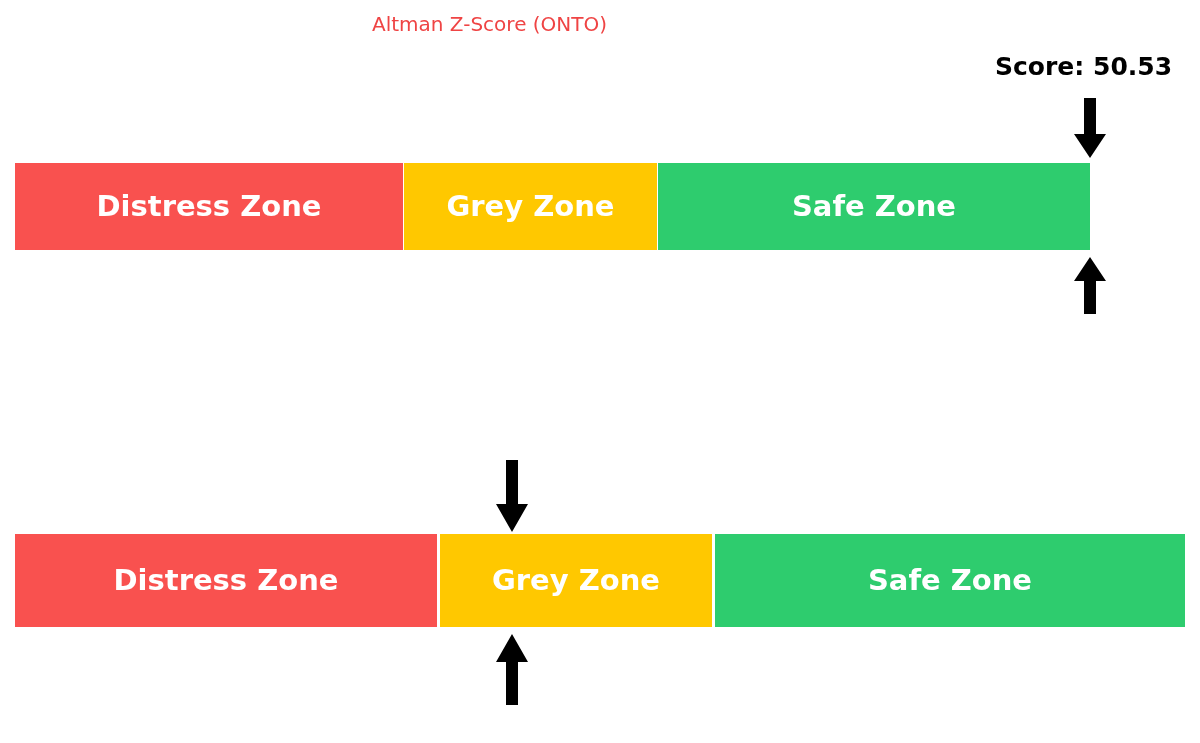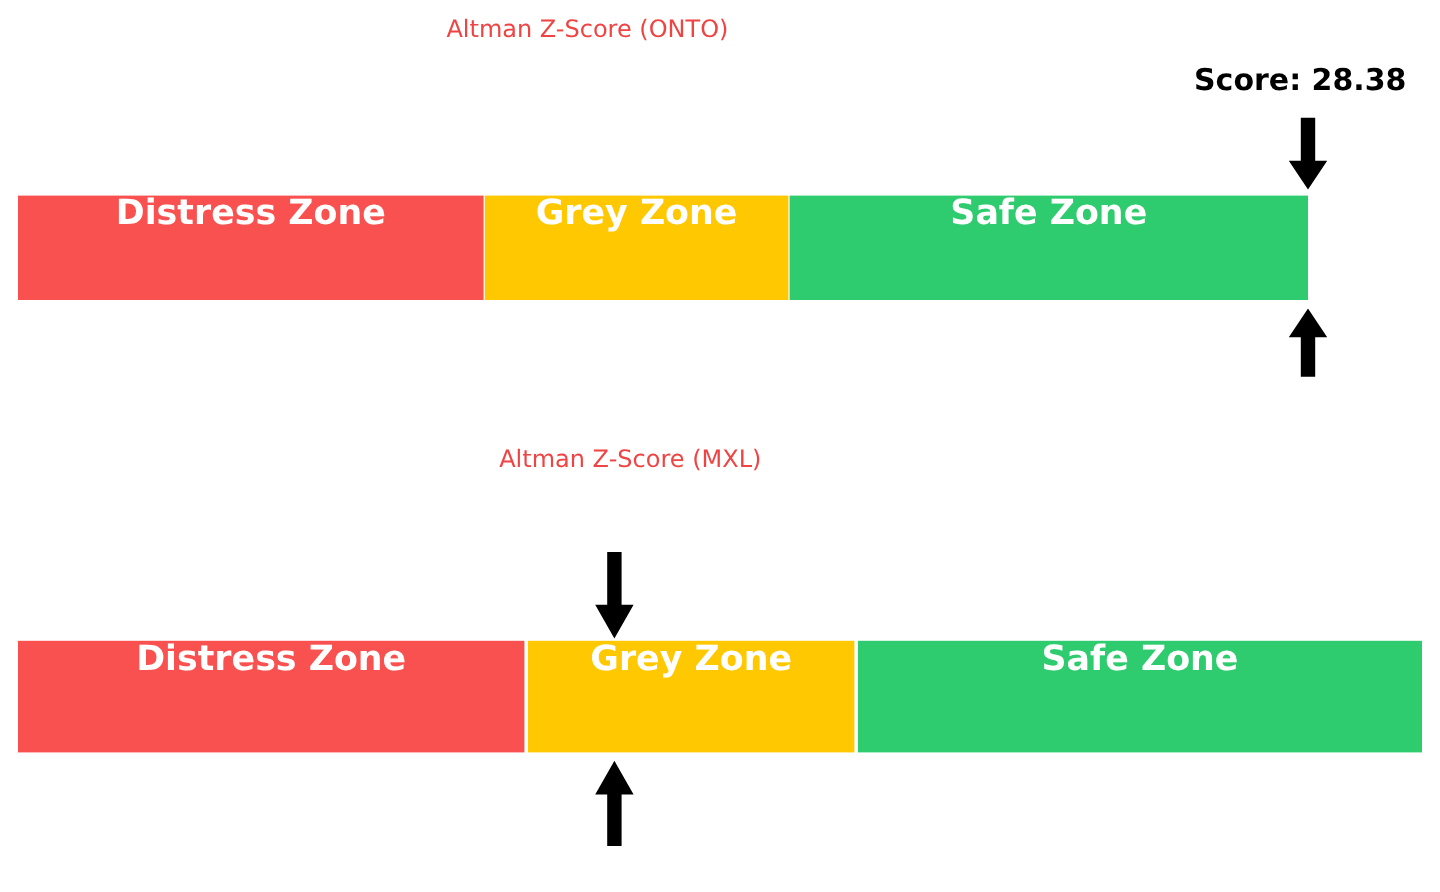--- a/index.html
+++ b/index.html
@@ -43,20 +43,21 @@
   .zone-bar {
     position: absolute;
     display: block;
   }
 
   .zone {
     position: absolute;
     top: 0;
     height: 100%;
     display: flex;
+    align-items: center;
     justify-content: center;
     box-sizing: border-box;
   }
 
   .zone-label {
     color: #ffffff;
     font-family: "DejaVu Sans", sans-serif;
     font-weight: bold;
     font-size: 29px;
     white-space: nowrap;
@@ -71,21 +72,21 @@
     display: block;
   }
 </style>
 </head>
 <body>
 
 <div class="chart-panel" style="top:0; height:340px;">
 
   <div class="chart-title" style="left:372px; top:12px;">Altman Z-Score (ONTO)</div>
 
-  <div class="score-label" style="left:995px; top:52px;">Score: 28.38</div>
+  <div class="score-label" style="left:995px; top:52px;">Score: 50.53</div>
 
   <div class="arrow" style="left:1068px; top:98px; width:44px; height:62px;">
     <svg width="44" height="62" viewBox="0 0 44 62" aria-hidden="true">
       <polygon points="16,0 28,0 28,36 38,36 22,60 6,36 16,36" fill="#000000"></polygon>
     </svg>
   </div>
 
   <div class="zone-bar" style="left:0px; top:163px; width:1200px; height:87px;">
 
     <div class="zone" style="left:15px; width:388px; background:#f9514f;">
@@ -103,21 +104,20 @@
 
   <div class="arrow" style="left:1068px; top:257px; width:44px; height:58px;">
     <svg width="44" height="58" viewBox="0 0 44 58" aria-hidden="true">
       <polygon points="22,0 38,24 28,24 28,57 16,57 16,24 6,24" fill="#000000"></polygon>
     </svg>
   </div>
 </div>
 
 <div class="chart-panel" style="top:360px; height:383px;">
 
-  <div class="chart-title" style="left:416px; top:10px;">Altman Z-Score (MXL)</div>
 
 
   <div class="arrow" style="left:490px; top:100px; width:44px; height:74px;">
     <svg width="44" height="74" viewBox="0 0 44 74" aria-hidden="true">
       <polygon points="16,0 28,0 28,44 38,44 22,72 6,44 16,44" fill="#000000"></polygon>
     </svg>
   </div>
 
   <div class="zone-bar" style="left:0px; top:174px; width:1200px; height:93px;">
 

